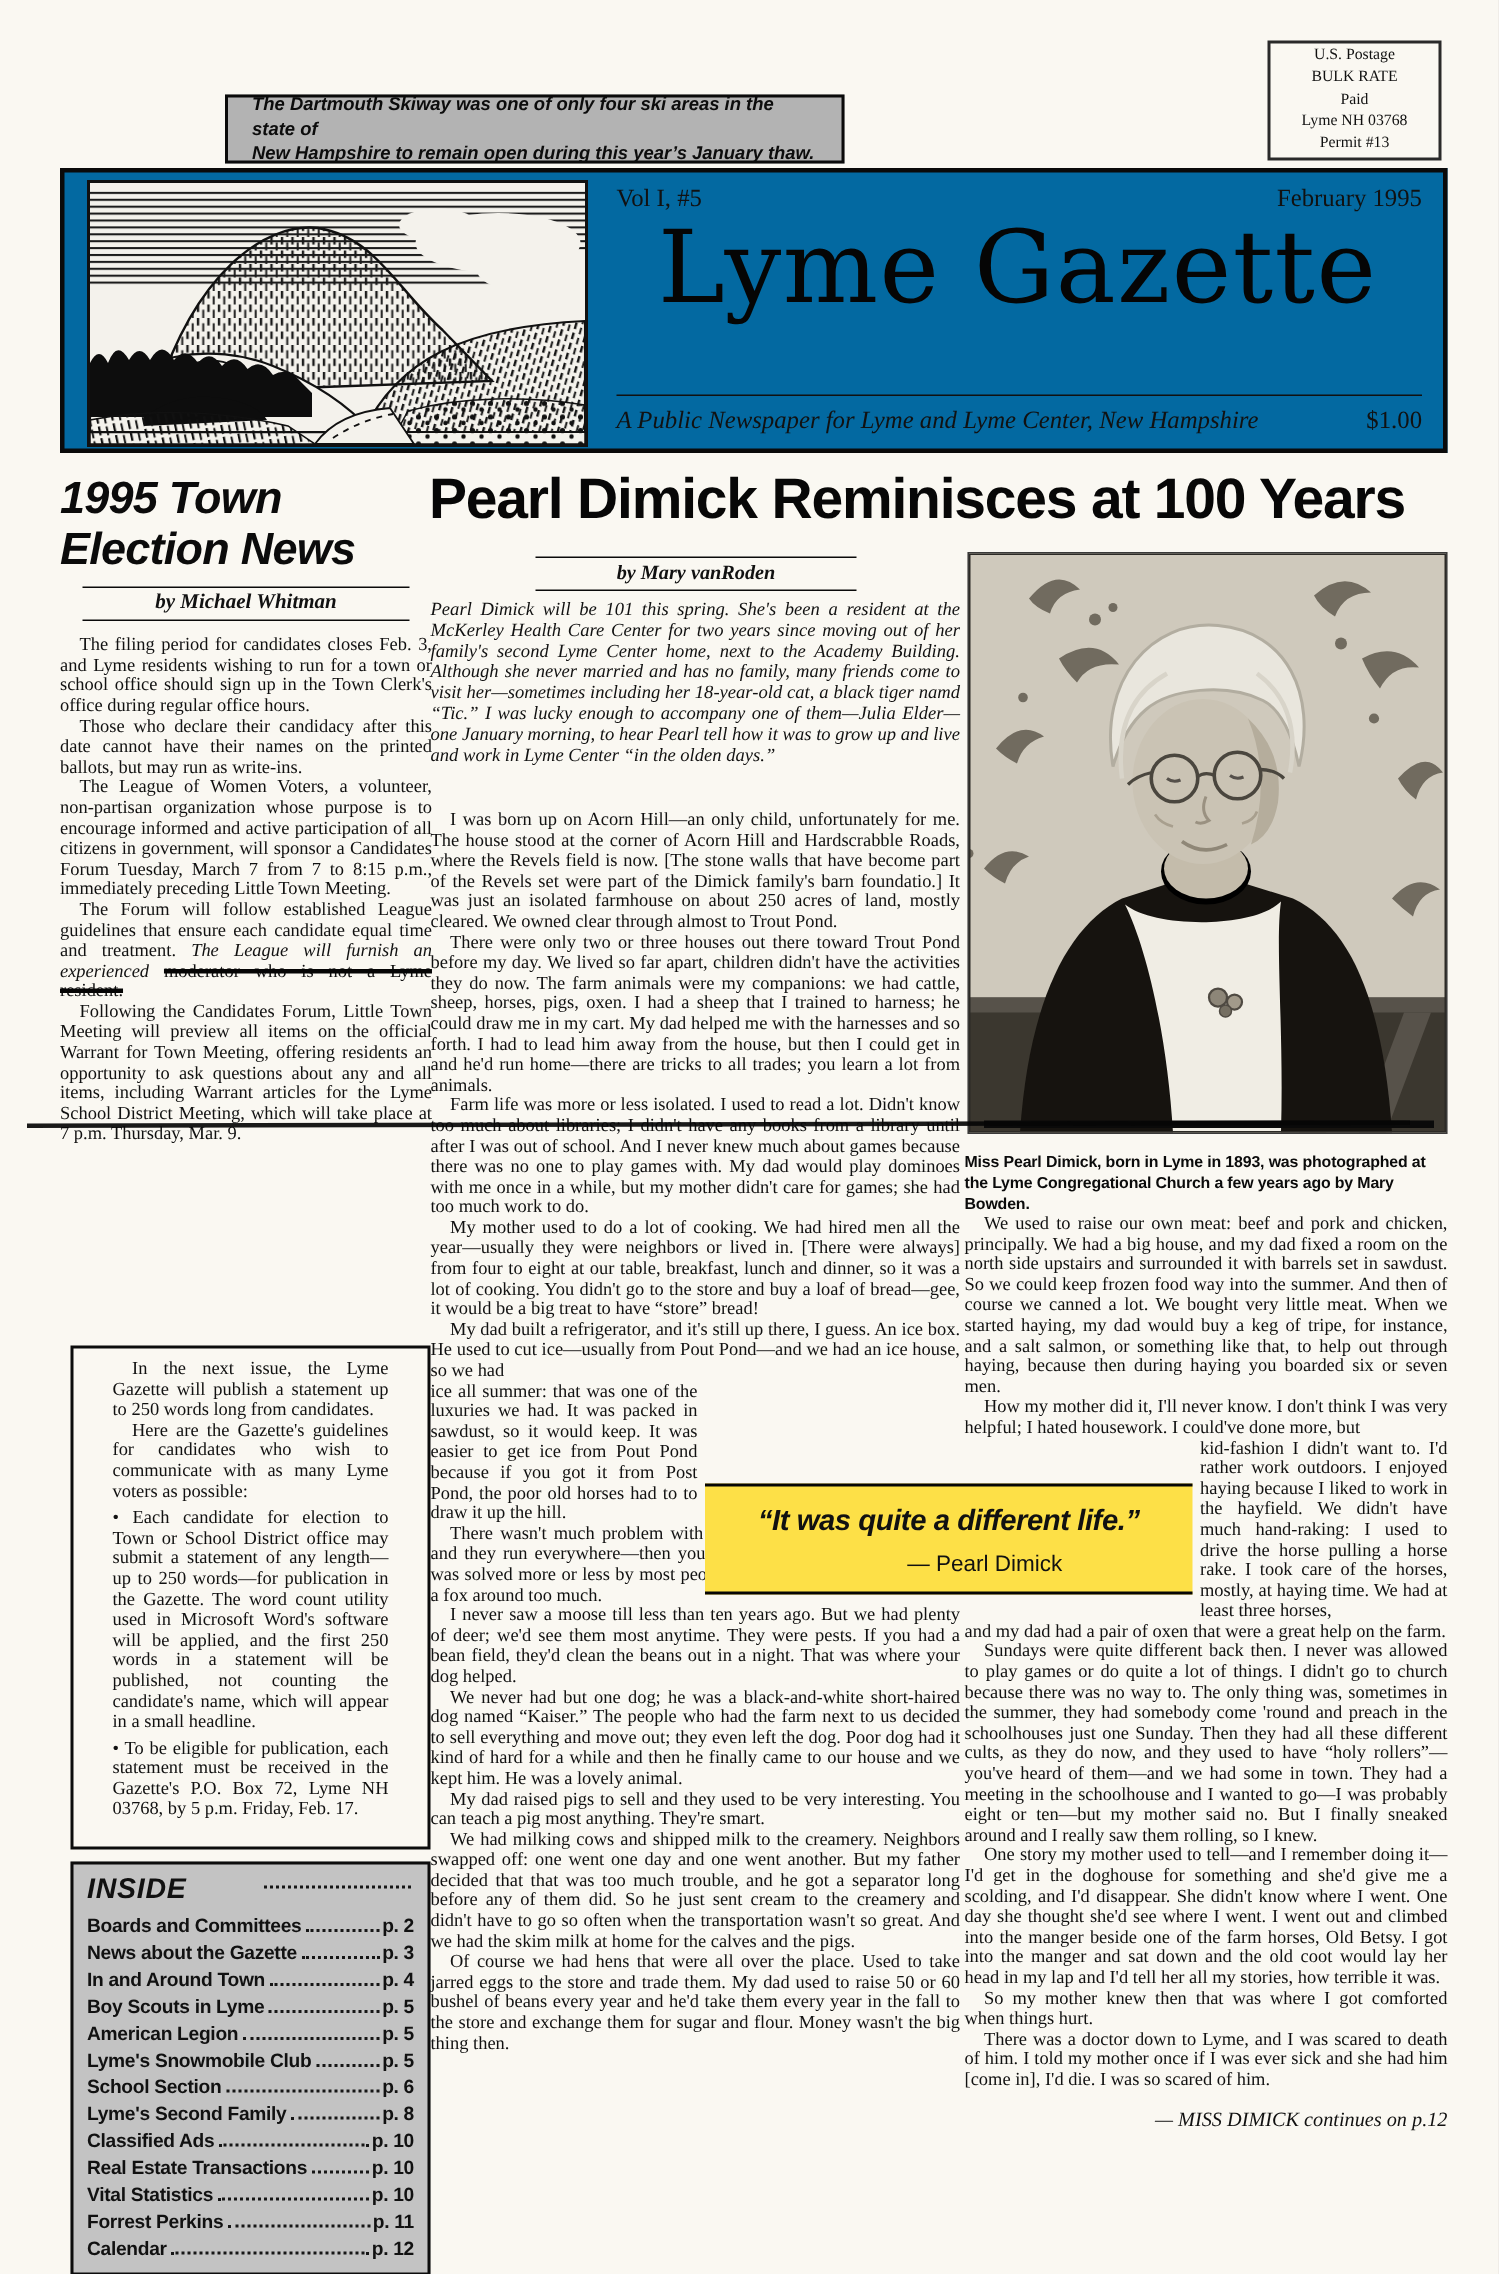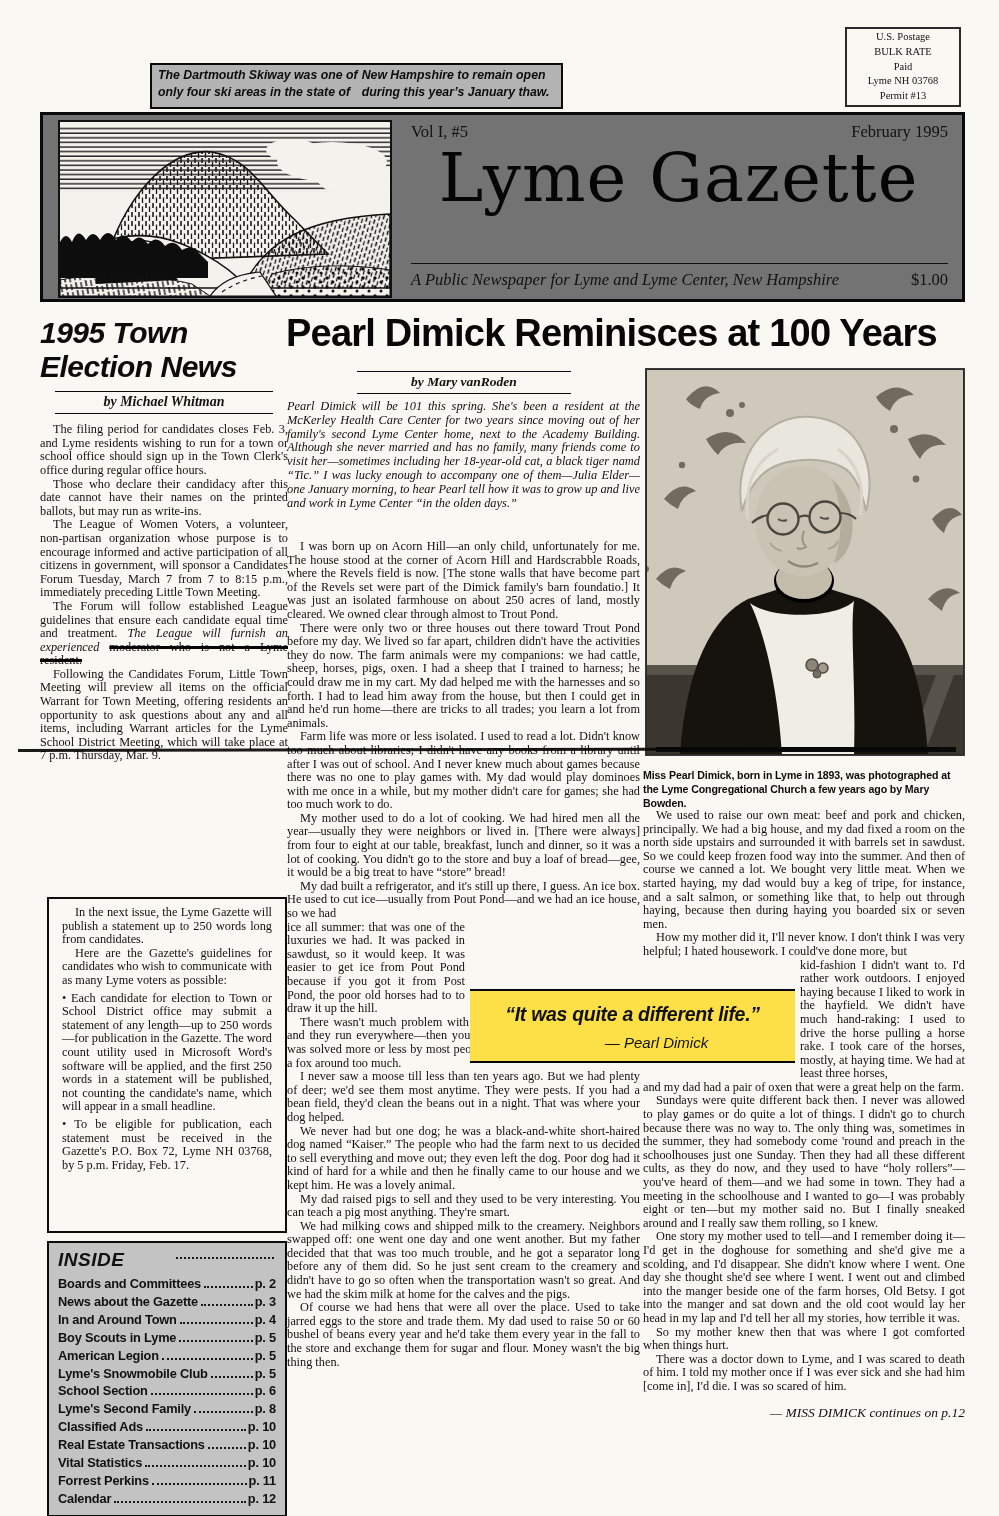--- a/index.html
+++ b/index.html
@@ -1,29 +1,29 @@
 <!DOCTYPE html>
 <html><head>
 <meta charset="utf-8">
 <style>
   html,body{margin:0;padding:0;background:#e8e6e0;}
   .page{position:relative;width:999px;height:1516px;background:#faf8f2;overflow:hidden;
         font-family:"Liberation Serif",serif;color:#111;}
   
   .banner{position:absolute;left:150px;top:63px;width:413px;height:46px;
-          background:#b3b3b3;border:2px solid #0a0a0a;display:flex;flex-direction:row;
-          justify-content:center;padding:2px 6px;box-sizing:border-box;}
+          background:#b3b3b3;border:2px solid #0a0a0a;display:flex;flex-direction:column;
+          justify-content:center;padding:2px 16px;box-sizing:border-box;}
   .banner div{font-family:"Liberation Sans",sans-serif;font-weight:bold;font-style:italic;
           font-size:12.3px;line-height:1.35;color:#0c0c0c;}
   .postage{position:absolute;left:845px;top:27px;width:116px;height:80px;border:2px solid #2a2a2a;
           display:flex;flex-direction:column;justify-content:center;text-align:center;
           font-size:10.5px;line-height:1.42;box-sizing:border-box;}
   
   .masthead{position:absolute;left:40px;top:112px;width:925px;height:190px;
-          border:3px solid #0a0a0a;box-sizing:border-box;background:#737373;}
+          border:3px solid #0a0a0a;box-sizing:border-box;background:#0369a1;}
   .mast-art{position:absolute;left:15px;top:5px;width:334px;height:178px;border:2px solid #111;
           box-sizing:border-box;background:#f4f2ec;}
   .vol-row{position:absolute;left:368px;right:14px;top:7px;display:flex;
           justify-content:space-between;font-size:16.5px;}
   .paper-title{position:absolute;left:360px;right:8px;top:28px;text-align:center;
           font-family:"DejaVu Serif",serif;font-size:67px;line-height:1.05;color:#050505;
           letter-spacing:1px;}
   .mast-bottom{position:absolute;left:368px;right:14px;bottom:9px;border-top:1.5px solid #111;
           padding-top:6px;display:flex;justify-content:space-between;align-items:baseline;
           font-size:16.5px;}
@@ -35,21 +35,21 @@
   .it{font-style:italic;}
   .struck{text-decoration:line-through;text-decoration-thickness:3px;text-decoration-color:#050505;}
   .byline{border-top:1.2px solid #0a0a0a;border-bottom:1.2px solid #0a0a0a;
           text-align:center;font-weight:bold;font-style:italic;font-size:14px;
           padding:2px 0 3px;margin:8px auto 9px;width:88%;}
   
   .left-col{position:absolute;left:40px;top:316px;width:248px;}
   .left-headline{font-family:"Liberation Sans",sans-serif;font-weight:bold;font-style:italic;
           font-size:30px;line-height:1.12;margin:0;color:#0b0b0b;letter-spacing:-0.5px;}
   .guidelines{position:absolute;left:47px;top:897px;width:240px;height:336px;
-          border:2.5px solid #0c0c0c;box-sizing:border-box;padding:7px 13px;}
+          border:2.5px solid #0c0c0c;box-sizing:border-box;padding:7px 26px;}
   .guidelines p{margin:0;}
   .guidelines p.bullet{text-indent:0;margin-top:4px;}
   .inside{position:absolute;left:47px;top:1241px;width:240px;background:#c3c3c3;
           border:2px solid #0c0c0c;box-sizing:border-box;padding:6px 9px 7px;}
   .inside-title-row{display:flex;align-items:center;margin-bottom:4px;gap:46px;}
   .inside-title{font-family:"Liberation Sans",sans-serif;font-weight:bold;font-style:italic;
           font-size:19px;letter-spacing:0.5px;}
   .inside-title-row .leader{flex:1;border-bottom:2.6px dotted #161616;margin:0 2px 5px 6px;}
   .inside-row{display:flex;align-items:baseline;font-family:"Liberation Sans",sans-serif;
           font-weight:bold;font-size:12.8px;line-height:17.9px;letter-spacing:-0.2px;}
@@ -70,21 +70,21 @@
           box-sizing:border-box;background:#cfcabe;}
   .caption{position:absolute;left:643px;top:769px;width:322px;
           font-family:"Liberation Sans",sans-serif;font-weight:bold;font-size:10.6px;
           line-height:1.32;letter-spacing:-0.1px;color:#0b0b0b;}
   .pull-quote{position:absolute;left:470px;top:989px;width:325px;border-top:2.5px solid #060606;
           border-bottom:2.5px solid #060606;padding:12px 8px 10px;box-sizing:border-box;
           text-align:center;background:#fde047;}
   .pull-quote .q{font-family:"Liberation Sans",sans-serif;font-weight:bold;font-style:italic;
           font-size:19.5px;letter-spacing:-0.3px;}
   .pull-quote .attr{font-family:"Liberation Sans",sans-serif;font-size:15px;margin-top:8px;
-          padding-left:48px;font-style:italic;}
+          padding-left:48px;}
   .continuation{text-align:right;font-style:italic;font-size:13.5px;margin-top:12px;}
   .artifact{position:absolute;left:18px;top:748px;width:922px;height:3px;background:#070707;
           transform:rotate(-0.12deg);opacity:.92;}
 </style>
 </head>
 <body>
 
 <div class="page">
 
   <div class="banner">

